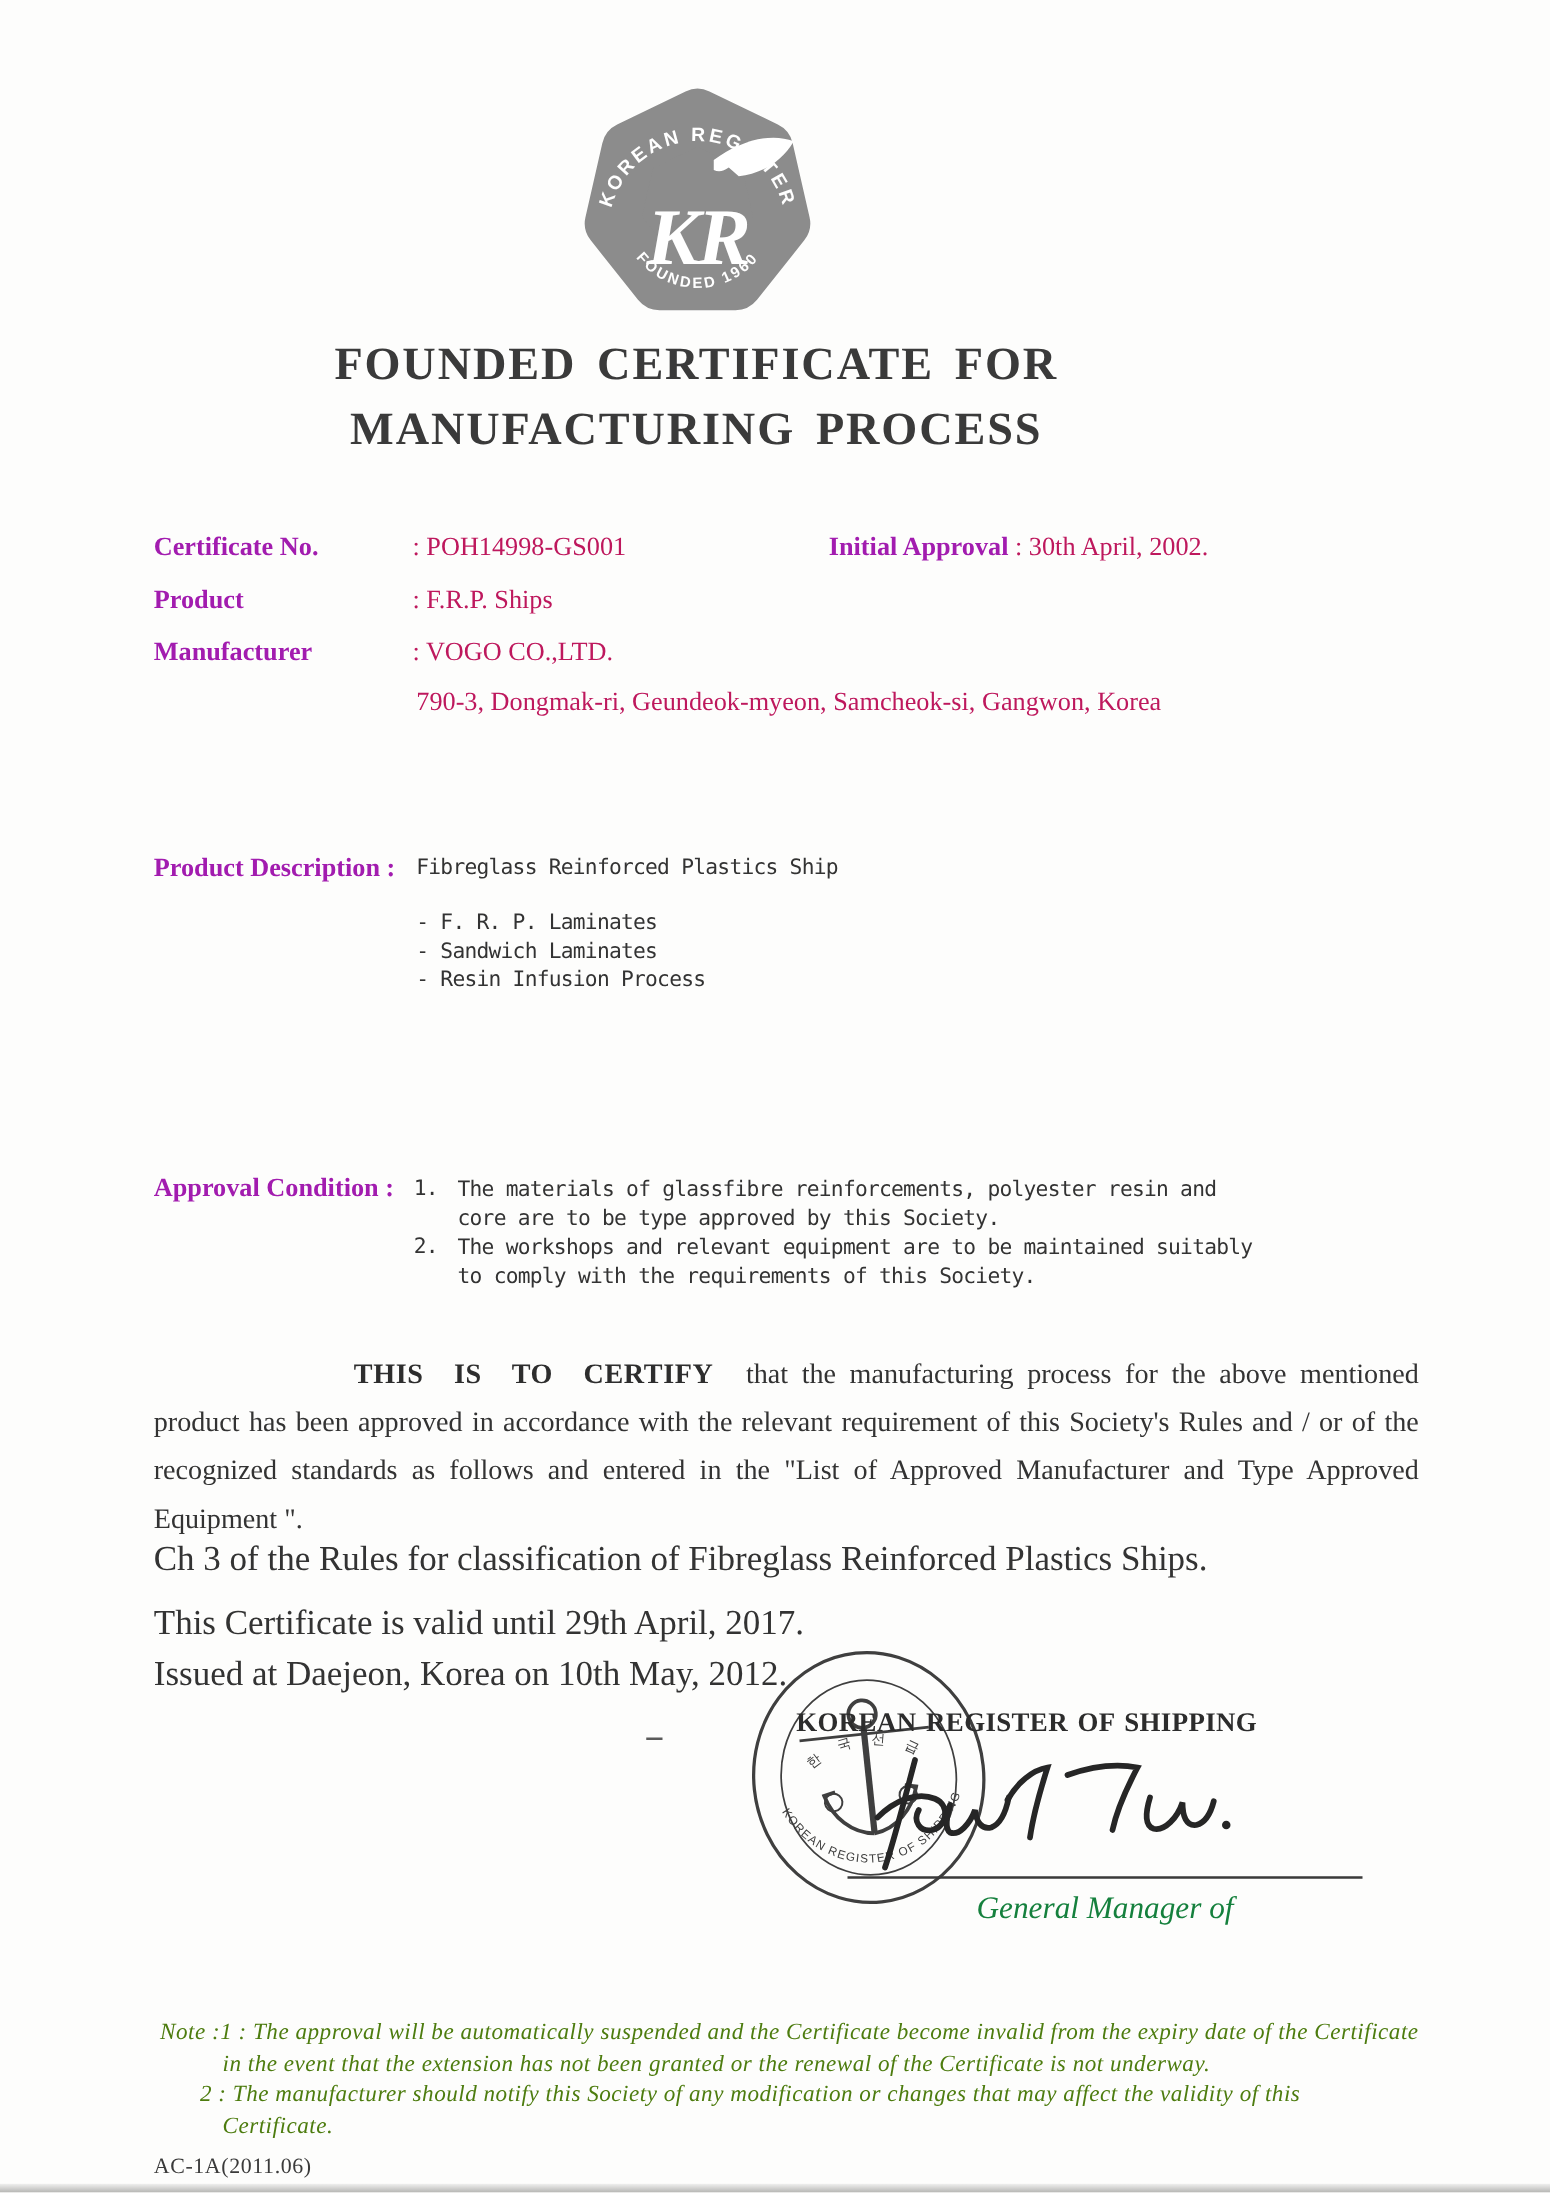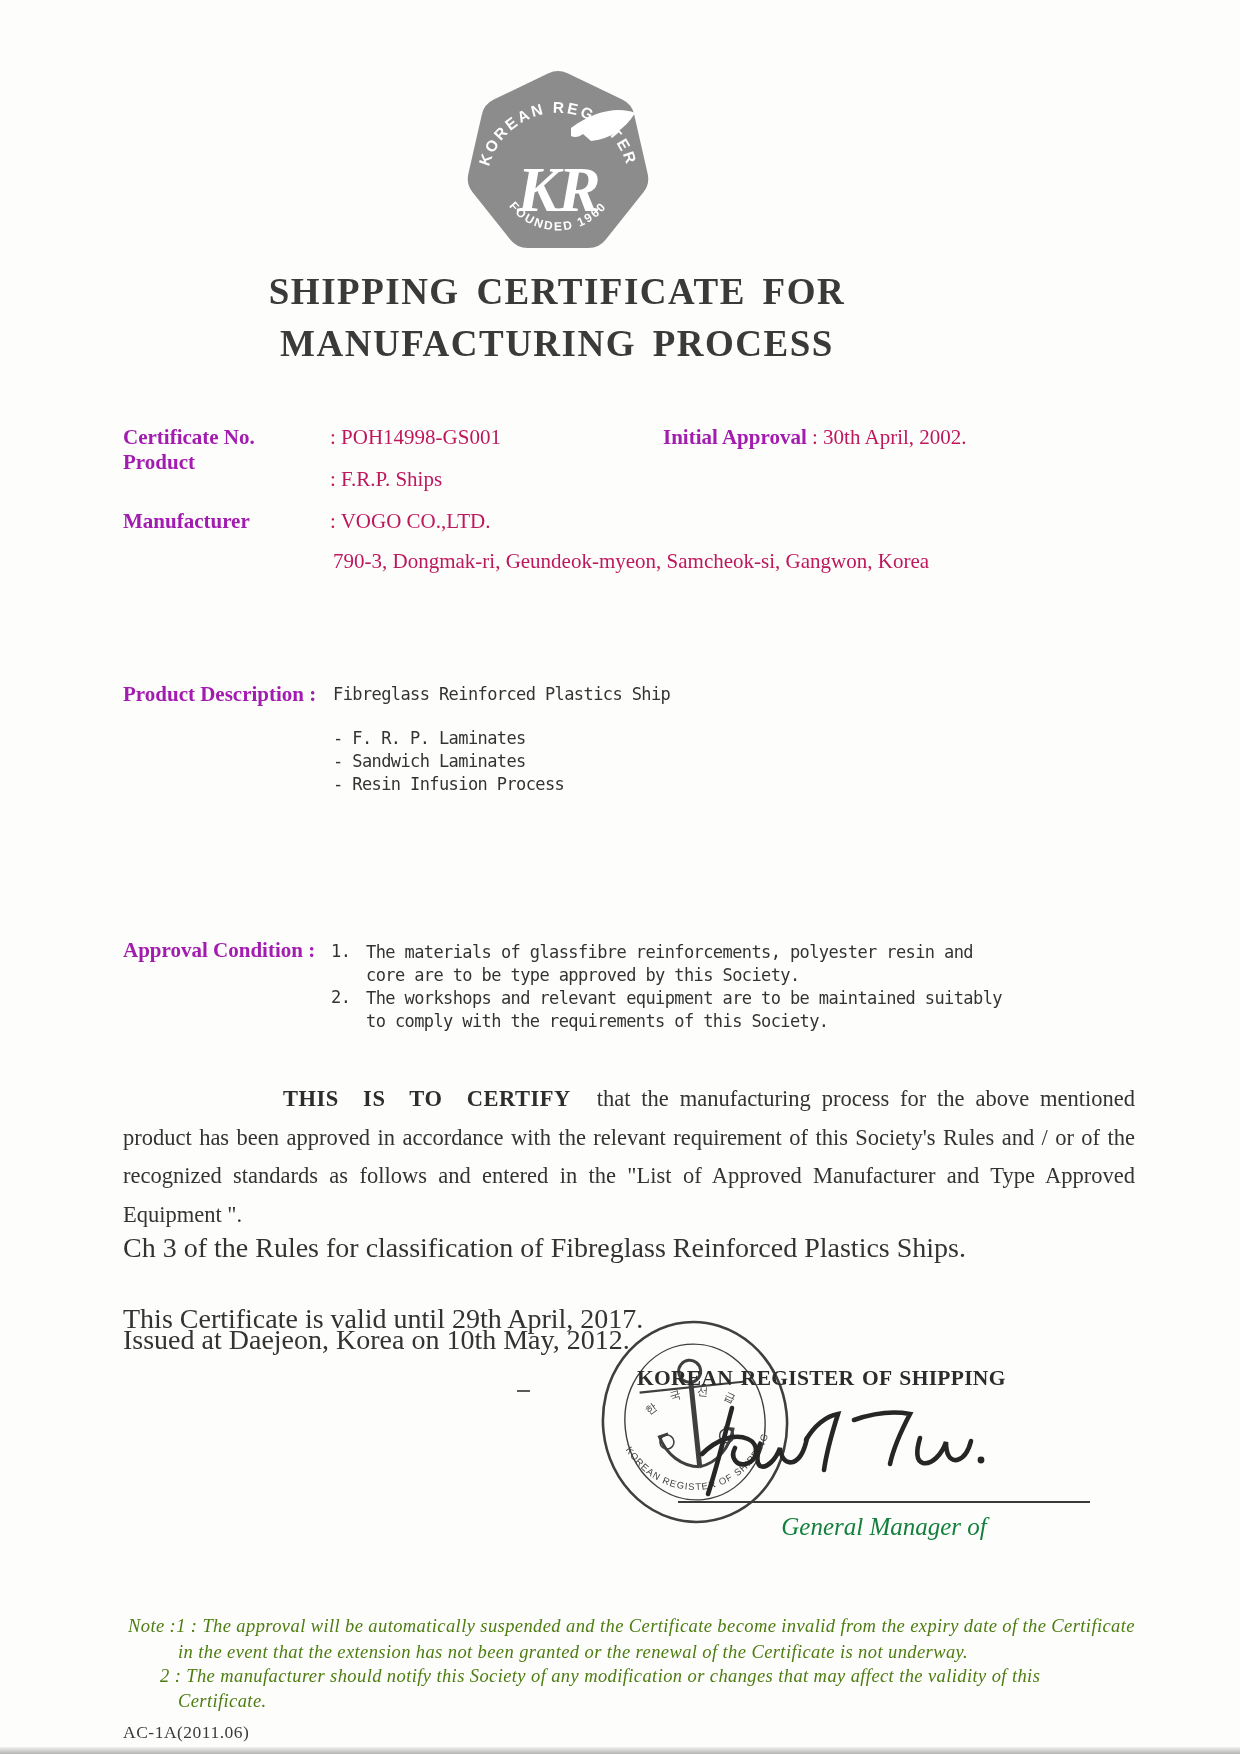--- a/index.html
+++ b/index.html
@@ -89,31 +89,31 @@
       <text x="103" y="147" text-anchor="middle" font-family="Liberation Serif, serif" font-size="64" font-weight="bold" font-style="italic" fill="#ffffff" letter-spacing="-2">KR</text>
 
       <path id="logoBottomArc" d="M 47,131 A 62,62 0 0 0 159,131" fill="none"></path>
       <text font-family="Liberation Sans, sans-serif" font-size="12" font-weight="bold" fill="#ffffff" letter-spacing="2">
         <textPath href="#logoBottomArc" startOffset="50%" text-anchor="middle">FOUNDED 1960</textPath>
       </text>
     </svg>
   </div>
 
   <div class="abs title-block">
-    <div>SHIPPING CERTIFICATE FOR</div>
+    <div>FOUNDED CERTIFICATE FOR</div>
     <div>MANUFACTURING PROCESS</div>
   </div>
 
   <div class="abs flabel" style="left:123px;top:425px;">Certificate No.</div>
   <div class="abs fvalue" style="left:330px;top:425px;">: POH14998-GS001</div>
   <div class="abs" style="left:663px;top:425px;">
     <span class="flabel">Initial Approval</span><span class="fvalue"> : 30th April, 2002.</span>
   </div>
 
-  <div class="abs flabel" style="left:123px;top:450px;text-align:center;">Product</div>
+  <div class="abs flabel" style="left:123px;top:467px;text-align:center;">Product</div>
   <div class="abs fvalue" style="left:330px;top:467px;">: F.R.P. Ships</div>
 
   <div class="abs flabel" style="left:123px;top:509px;">Manufacturer</div>
   <div class="abs fvalue" style="left:330px;top:509px;">: VOGO CO.,LTD.</div>
   <div class="abs fvalue" style="left:333px;top:549px;">790-3, Dongmak-ri, Geundeok-myeon, Samcheok-si, Gangwon, Korea</div>
 
   <div class="abs flabel" style="left:123px;top:682px;">Product Description :</div>
   <div class="abs mono" style="left:333px;top:684px;">Fibreglass Reinforced Plastics Ship</div>
   <div class="abs mono" style="left:333px;top:727px;line-height:23px;">
     <div>- F. R. P. Laminates</div>
@@ -131,21 +131,21 @@
   <div class="abs mono" style="left:366px;top:987px;line-height:23px;">
     <div>The workshops and relevant equipment are to be maintained suitably</div>
     <div>to comply with the requirements of this Society.</div>
   </div>
 
   <div class="abs certify">
     <span class="lead">THIS IS TO CERTIFY</span><span>that the manufacturing process for the above mentioned product has been approved in accordance with the relevant requirement of this Society's Rules and / or of the recognized standards as follows and entered in the "List of Approved Manufacturer and Type Approved Equipment ".</span>
   </div>
 
   <div class="abs bodyline" style="left:123px;top:1232px;">Ch 3 of the Rules for classification of Fibreglass Reinforced Plastics Ships.</div>
-  <div class="abs bodyline" style="left:123px;top:1283px;margin-top:20px;">This Certificate is valid until 29th April, 2017.</div>
+  <div class="abs bodyline" style="left:123px;top:1283px;">This Certificate is valid until 29th April, 2017.</div>
   <div class="abs bodyline" style="left:123px;top:1324px;">Issued at Daejeon, Korea on 10th May, 2012.</div>
 
   <div class="abs scan-dash" style="left:517px;top:1390px;"></div>
 
   <div class="abs" style="left:595px;top:1315px;width:200px;height:215px;">
     <svg width="200" height="215" viewBox="0 0 200 215">
       <g transform="rotate(-6 100 107)" stroke="#3f3f3f" fill="none">
         <ellipse cx="100" cy="107" rx="92" ry="100" stroke-width="2.6"></ellipse>
         <ellipse cx="100" cy="107" rx="70" ry="78" stroke-width="1.4"></ellipse>
 

